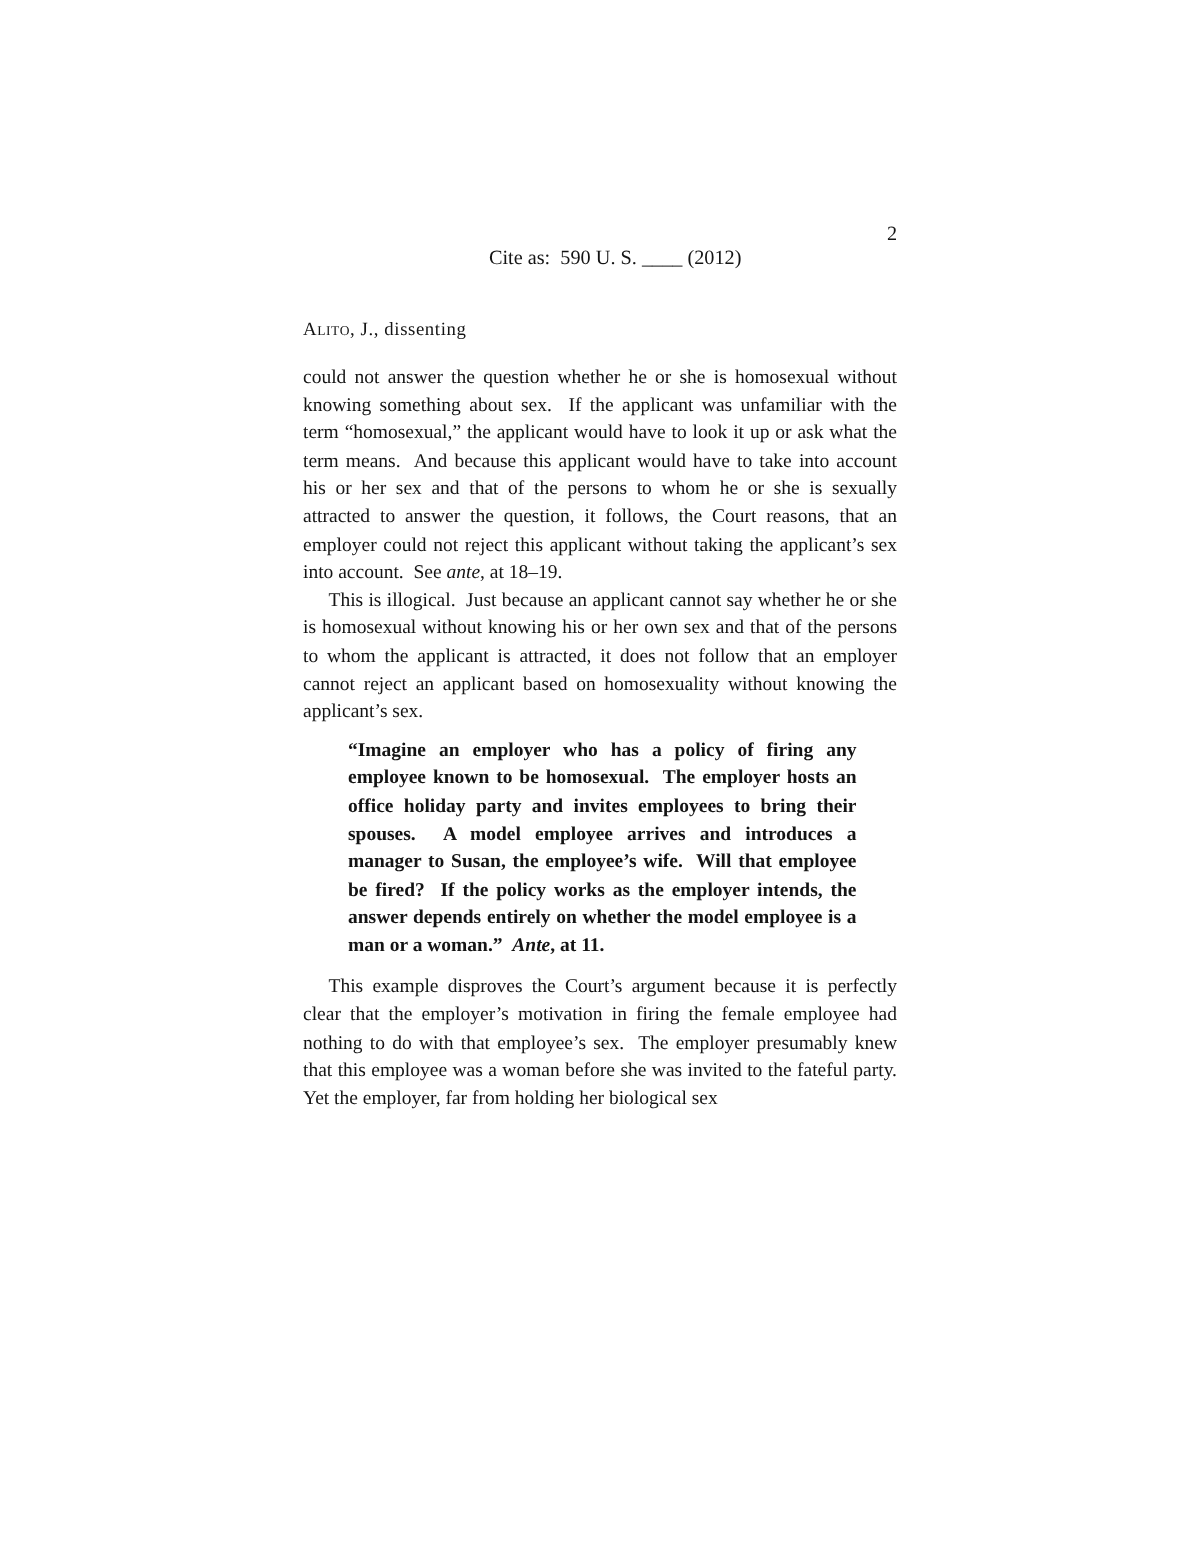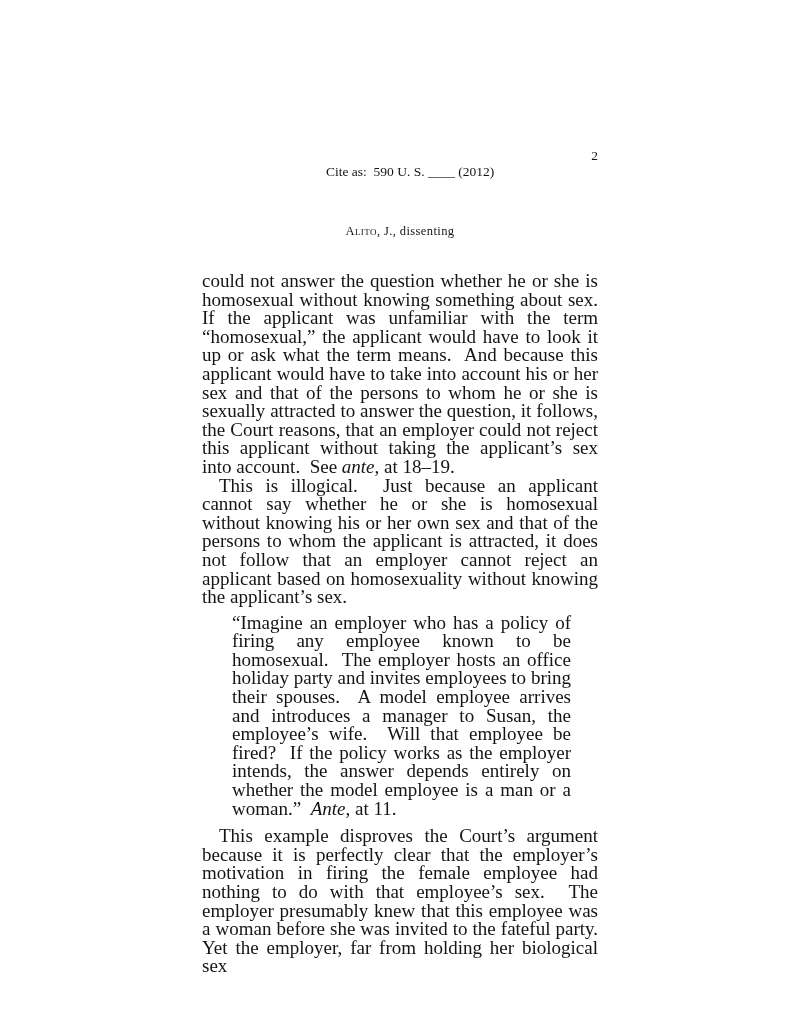--- a/index.html
+++ b/index.html
@@ -29,43 +29,43 @@
     font-size: 13.5px;
     line-height: 16px;
     white-space: pre;
   }
   .page-number {
     position: absolute;
     right: 0;
     top: 0;
   }
   .attribution {
-    text-align: center;
     font-size: 12.5px;
-    margin-top: 12px;
+    margin-top: 0;
     letter-spacing: 0.4px;
   }
   .attribution .smallcaps {
     font-variant: small-caps;
   }
   .opinion-body {
-    margin-top: 33px;
-    font-size: 19px;
+    margin-top: 15px;
+    font-size: 13px;
     line-height: 18.6px;
     text-align: justify;
   }
   .opinion-body p {
     margin: 0;
     white-space: pre-wrap;
   }
   .opinion-body p.indent {
     text-indent: 17px;
   }
   .opinion-body p.quote {
     margin: 7px 27px 9px 30px;
+    font-weight: bold;
   }
   .opinion-body em {
     font-style: italic;
   }
 </style>
 </head>
 <body>
 
 <div class="page">
   <div class="content">

